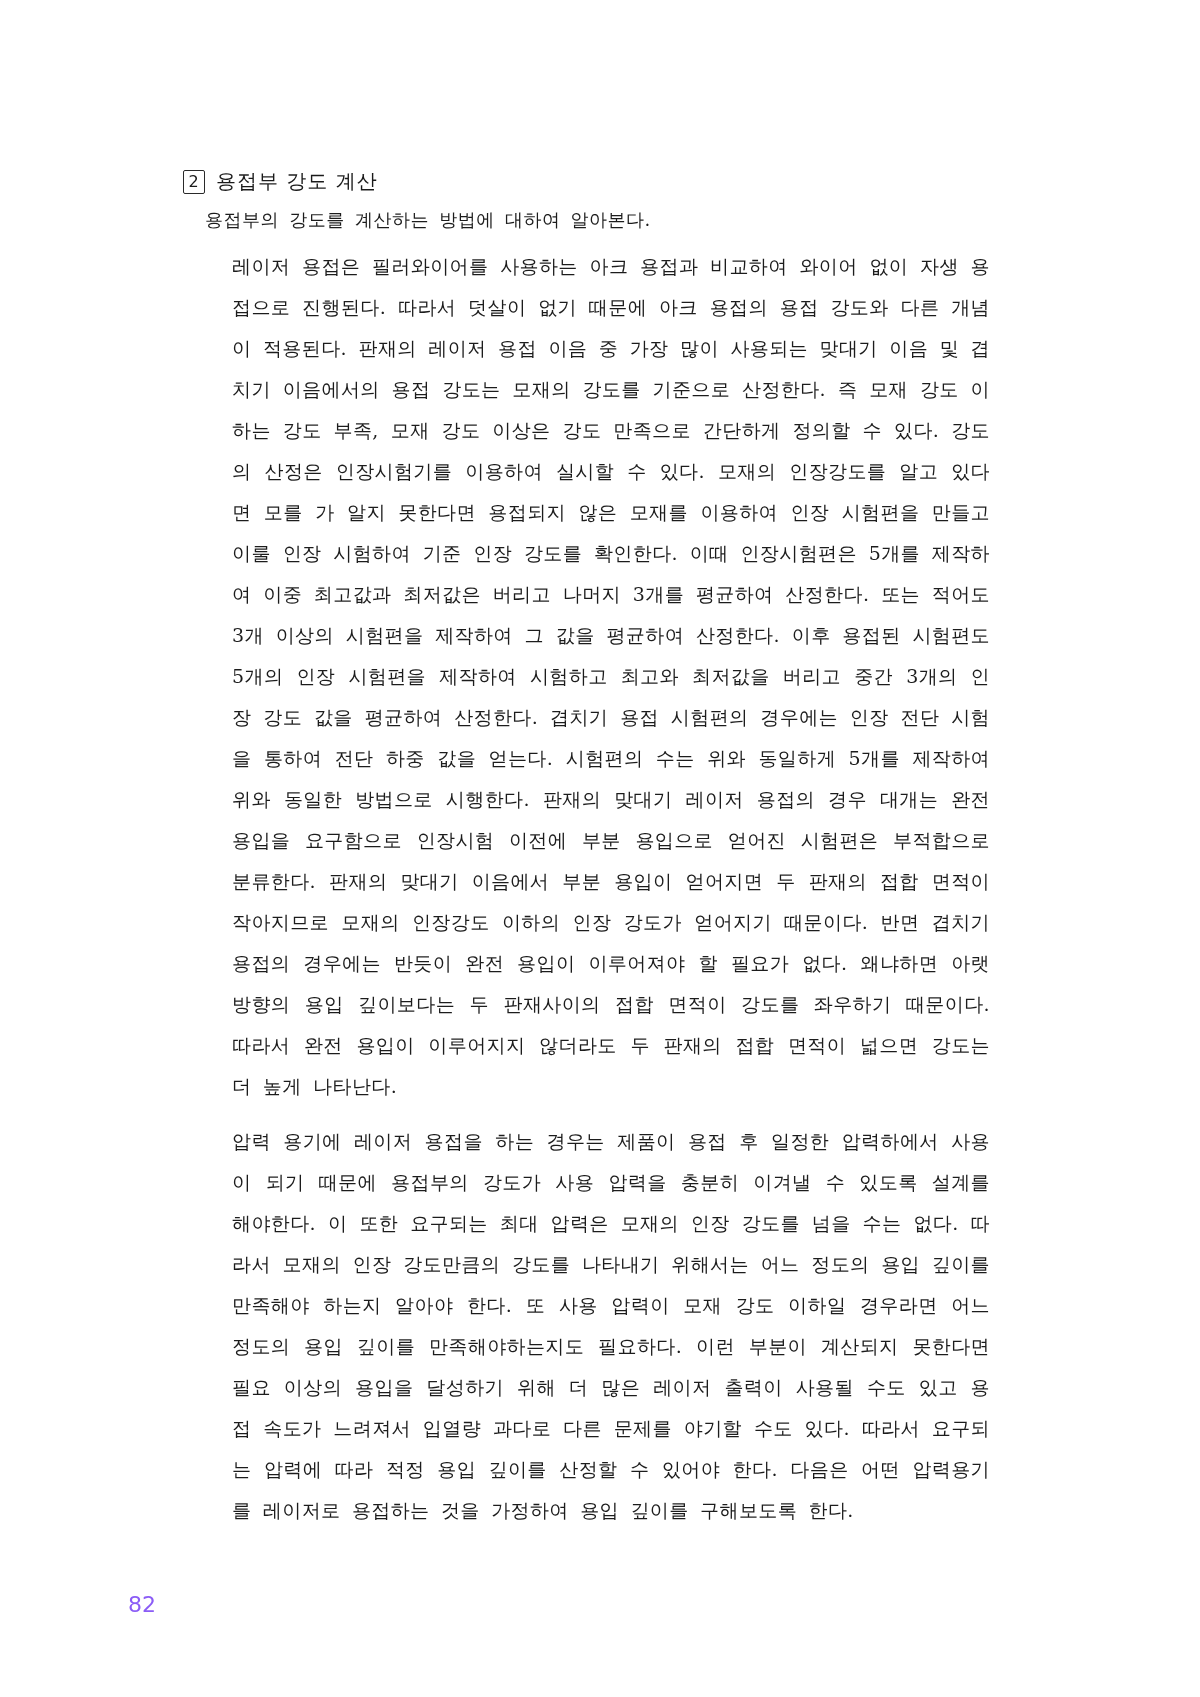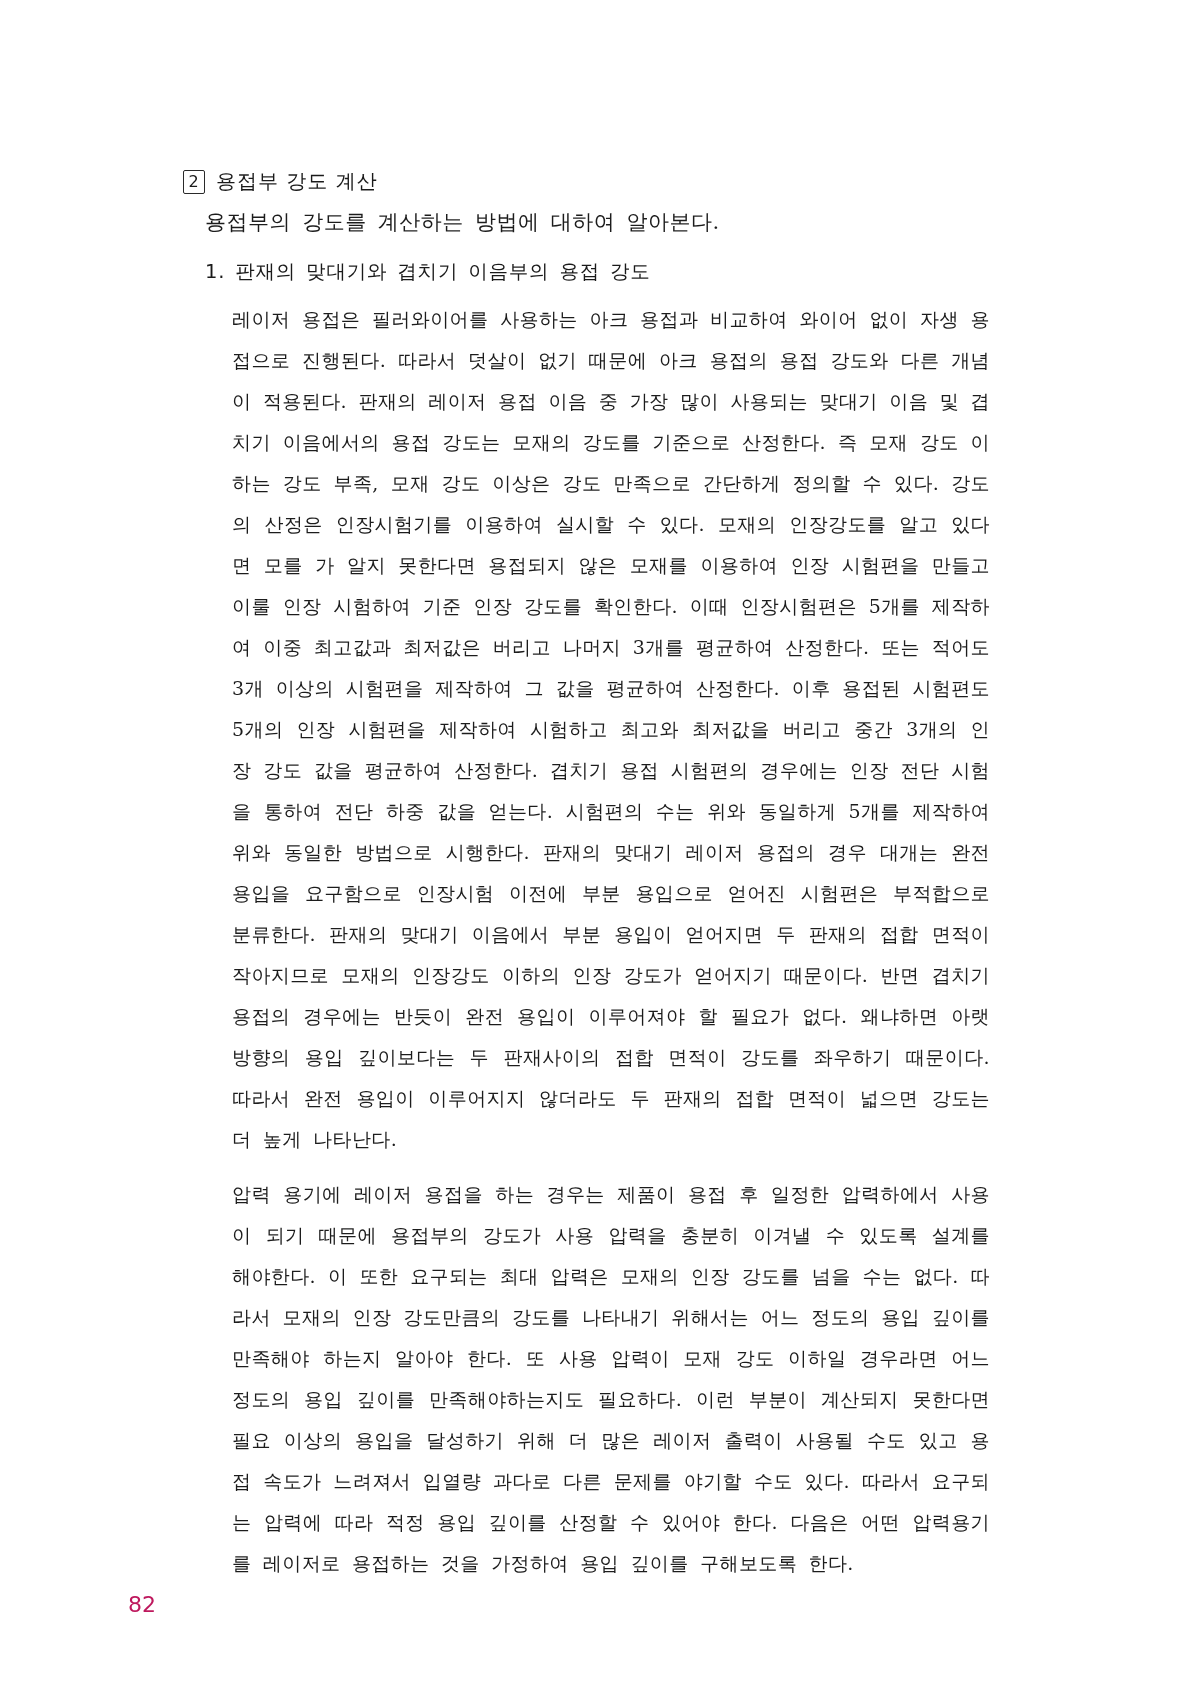--- a/index.html
+++ b/index.html
@@ -38,21 +38,21 @@
     border: 1.5px solid #2a2a2a;
     border-radius: 2px;
     font-size: 16px;
     font-weight: 500;
     line-height: 1;
   }
   .section-intro {
     margin-top: 13px;
     margin-left: 22px;
     font-family: "DejaVu Serif", "Liberation Serif", serif;
-    font-size: 21px;
+    font-size: 18px;
     letter-spacing: 0.5px;
     word-spacing: 4px;
     color: #1c1c1c;
   }
   .sub-heading {
     margin-top: 22px;
     margin-left: 22px;
     font-family: "DejaVu Sans", "Liberation Sans", sans-serif;
     font-size: 19.5px;
     font-weight: 500;
@@ -73,39 +73,38 @@
     word-break: normal;
     color: #1c1c1c;
   }
   .page-number {
     position: absolute;
     left: 128px;
     top: 1592px;
     font-family: "DejaVu Sans", "Liberation Sans", sans-serif;
     font-size: 22px;
     font-weight: 500;
-    color: #be185d;
+    color: #8b5cf6;
   }
 </style>
 </head>
 <body>
 
 <div class="page">
   <div class="content">
 
     <div class="section-heading">
       <span class="marker-box">
           <span>2</span>
         </span>
       <span>용접부 강도 계산</span>
     </div>
 
     <div class="section-intro">용접부의 강도를 계산하는 방법에 대하여 알아본다.</div>
 
-    <div class="sub-heading">1. 판재의 맞대기와 겹치기 이음부의 용접 강도</div>
 
     <div class="sub-body">레이저 용접은 필러와이어를 사용하는 아크 용접과 비교하여 와이어 없이 자생 용접으로 진행된다. 따라서 덧살이 없기 때문에 아크 용접의 용접 강도와 다른 개념이 적용된다. 판재의 레이저 용접 이음 중 가장 많이 사용되는 맞대기 이음 및 겹치기 이음에서의 용접 강도는 모재의 강도를 기준으로 산정한다. 즉 모재 강도 이하는 강도 부족, 모재 강도 이상은 강도 만족으로 간단하게 정의할 수 있다. 강도의 산정은 인장시험기를 이용하여 실시할 수 있다. 모재의 인장강도를 알고 있다면 모를 가 알지 못한다면 용접되지 않은 모재를 이용하여 인장 시험편을 만들고 이룰 인장 시험하여 기준 인장 강도를 확인한다. 이때 인장시험편은 5개를 제작하여 이중 최고값과 최저값은 버리고 나머지 3개를 평균하여 산정한다. 또는 적어도 3개 이상의 시험편을 제작하여 그 값을 평균하여 산정한다. 이후 용접된 시험편도 5개의 인장 시험편을 제작하여 시험하고 최고와 최저값을 버리고 중간 3개의 인장 강도 값을 평균하여 산정한다. 겹치기 용접 시험편의 경우에는 인장 전단 시험을 통하여 전단 하중 값을 얻는다. 시험편의 수는 위와 동일하게 5개를 제작하여 위와 동일한 방법으로 시행한다. 판재의 맞대기 레이저 용접의 경우 대개는 완전 용입을 요구함으로 인장시험 이전에 부분 용입으로 얻어진 시험편은 부적합으로 분류한다. 판재의 맞대기 이음에서 부분 용입이 얻어지면 두 판재의 접합 면적이 작아지므로 모재의 인장강도 이하의 인장 강도가 얻어지기 때문이다. 반면 겹치기 용접의 경우에는 반듯이 완전 용입이 이루어져야 할 필요가 없다. 왜냐하면 아랫방향의 용입 깊이보다는 두 판재사이의 접합 면적이 강도를 좌우하기 때문이다. 따라서 완전 용입이 이루어지지 않더라도 두 판재의 접합 면적이 넓으면 강도는 더 높게 나타난다.</div>
 
 
     <div class="sub-body">압력 용기에 레이저 용접을 하는 경우는 제품이 용접 후 일정한 압력하에서 사용이 되기 때문에 용접부의 강도가 사용 압력을 충분히 이겨낼 수 있도록 설계를 해야한다. 이 또한 요구되는 최대 압력은 모재의 인장 강도를 넘을 수는 없다. 따라서 모재의 인장 강도만큼의 강도를 나타내기 위해서는 어느 정도의 용입 깊이를 만족해야 하는지 알아야 한다. 또 사용 압력이 모재 강도 이하일 경우라면 어느 정도의 용입 깊이를 만족해야하는지도 필요하다. 이런 부분이 계산되지 못한다면 필요 이상의 용입을 달성하기 위해 더 많은 레이저 출력이 사용될 수도 있고 용접 속도가 느려져서 입열량 과다로 다른 문제를 야기할 수도 있다. 따라서 요구되는 압력에 따라 적정 용입 깊이를 산정할 수 있어야 한다. 다음은 어떤 압력용기를 레이저로 용접하는 것을 가정하여 용입 깊이를 구해보도록 한다.</div>
 
   </div>
 
   <div class="page-number">82</div>
 </div>

